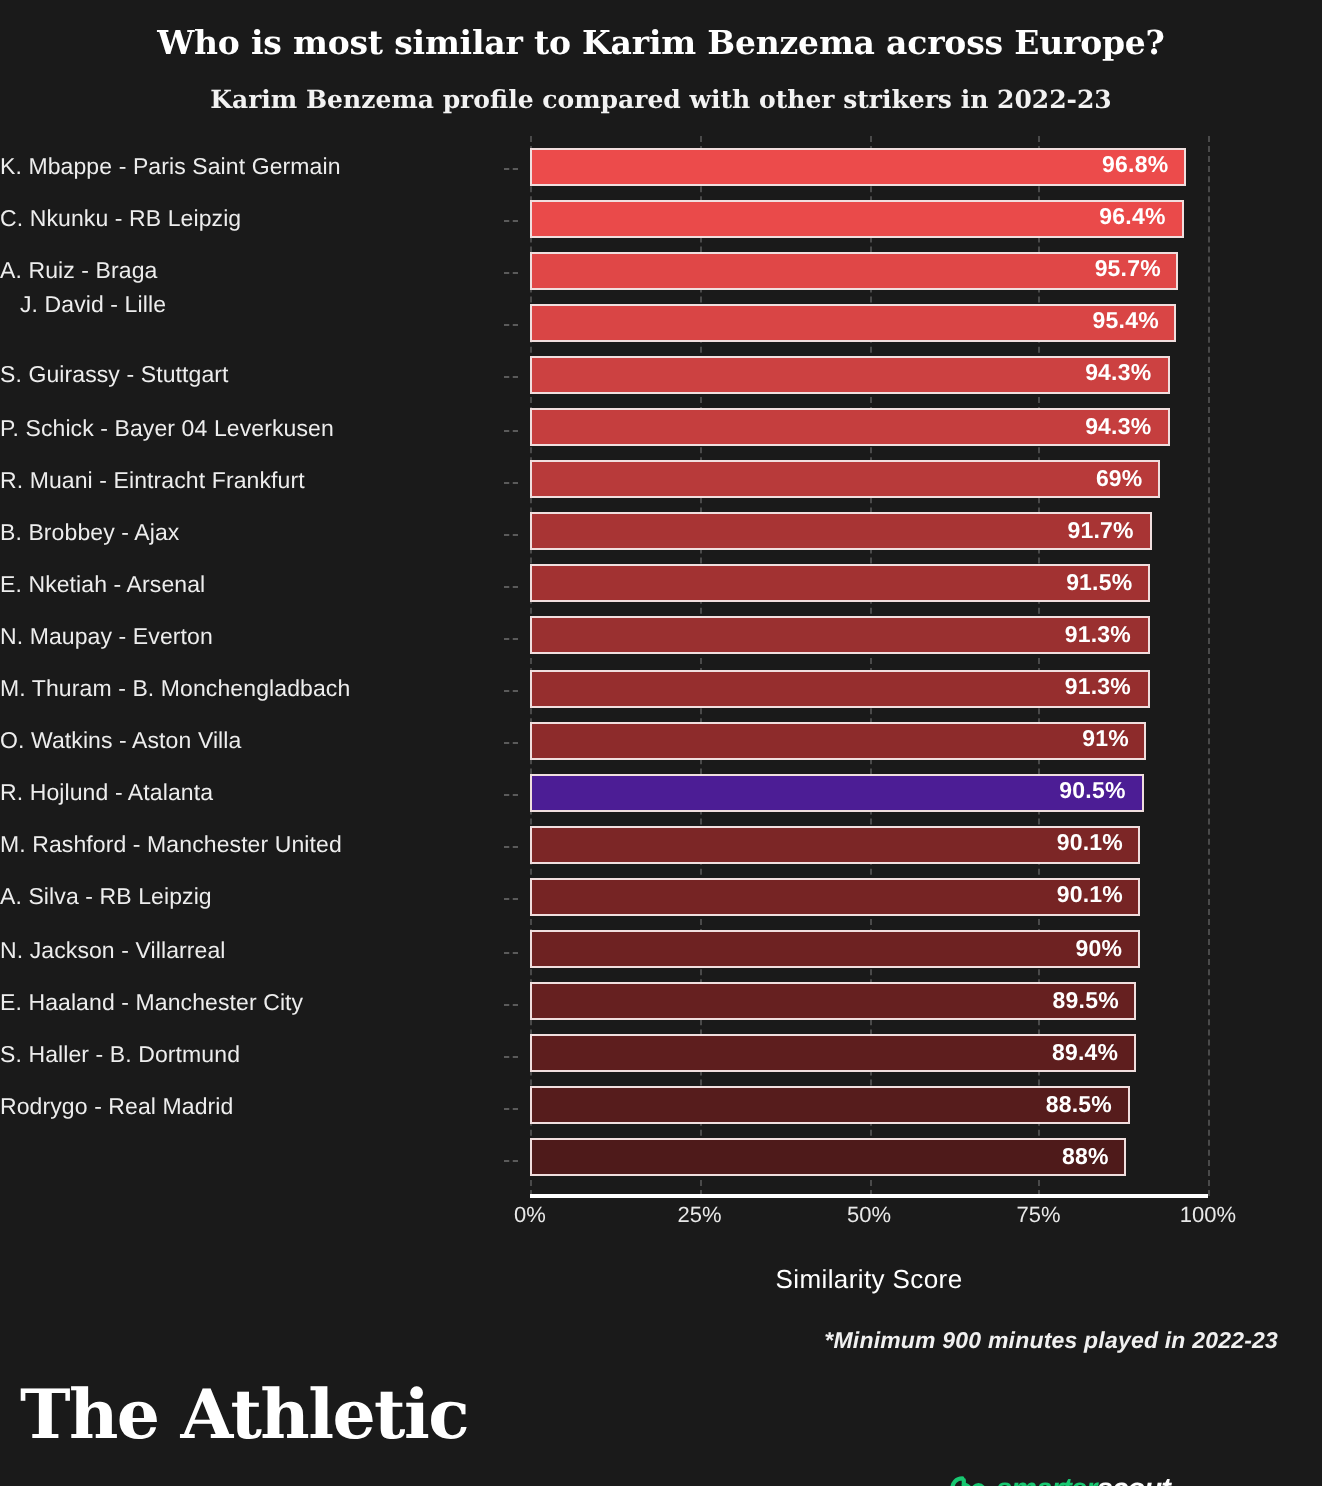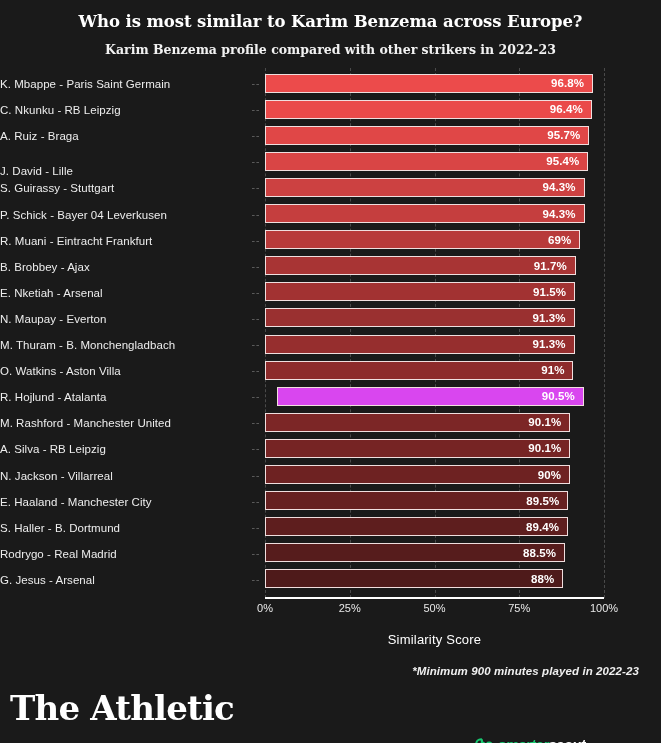--- a/index.html
+++ b/index.html
@@ -218,21 +218,21 @@
   <div class="label-col" id="label-col">
       <div class="cat-row" style="top: 3px;">
         <span class="cat-text">K. Mbappe - Paris Saint Germain</span>
       </div>
       <div class="cat-row" style="top: 29.1px;">
         <span class="cat-text">C. Nkunku - RB Leipzig</span>
       </div>
       <div class="cat-row" style="top: 55.2px;">
         <span class="cat-text">A. Ruiz - Braga</span>
       </div>
-      <div class="cat-row" style="top: 90px;">
+      <div class="cat-row" style="top: 72px; padding-left: 10px;">
         <span class="cat-text">J. David - Lille</span>
       </div>
       <div class="cat-row" style="top: 107.4px;">
         <span class="cat-text">S. Guirassy - Stuttgart</span>
       </div>
       <div class="cat-row" style="top: 133.5px;">
         <span class="cat-text">P. Schick - Bayer 04 Leverkusen</span>
       </div>
       <div class="cat-row" style="top: 159.6px;">
         <span class="cat-text">R. Muani - Eintracht Frankfurt</span>
@@ -265,23 +265,20 @@
         <span class="cat-text">N. Jackson - Villarreal</span>
       </div>
       <div class="cat-row" style="top: 420.6px;">
         <span class="cat-text">E. Haaland - Manchester City</span>
       </div>
       <div class="cat-row" style="top: 446.7px;">
         <span class="cat-text">S. Haller - B. Dortmund</span>
       </div>
       <div class="cat-row" style="top: 472.8px;">
         <span class="cat-text">Rodrygo - Real Madrid</span>
-      </div>
-      <div class="cat-row" style="top: 498.9px;">
-        <span class="cat-text">G. Jesus - Arsenal</span>
       </div>
     </div>
   <div id="plot-area">
     <div id="gridlines">
         <div class="gridline" style="left: 0px;"></div>
         <div class="gridline" style="left: 84.75px;"></div>
         <div class="gridline" style="left: 169.5px;"></div>
         <div class="gridline" style="left: 254.25px;"></div>
         <div class="gridline" style="left: 339px;"></div>
       </div>
@@ -340,21 +337,21 @@
           <div class="bar" style="width: 309.507px; background: rgb(150, 46, 46); border-color: rgb(240, 222, 222);">
             <span class="bar-value">91.3%</span>
           </div>
         </div>
         <div class="row" style="top: 290.1px;">
           <div class="bar" style="width: 308.49px; background: rgb(141, 43, 43); border-color: rgb(240, 222, 222);">
             <span class="bar-value">91%</span>
           </div>
         </div>
         <div class="row" style="top: 316.2px;">
-          <div class="bar" style="width: 306.795px; background: #d946ef; border-color: rgb(240, 222, 222); margin-left: 12px;">
+          <div class="bar" style="width: 306.795px; background: #4c1d95; border-color: rgb(240, 222, 222);">
             <span class="bar-value">90.5%</span>
           </div>
         </div>
         <div class="row" style="top: 342.3px;">
           <div class="bar" style="width: 305.439px; background: rgb(124, 38, 38); border-color: rgb(240, 222, 222);">
             <span class="bar-value">90.1%</span>
           </div>
         </div>
         <div class="row" style="top: 368.4px;">
           <div class="bar" style="width: 305.439px; background: rgb(118, 36, 36); border-color: rgb(240, 222, 222);">

